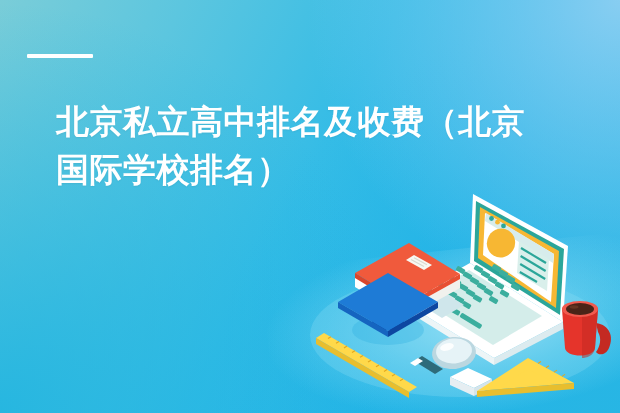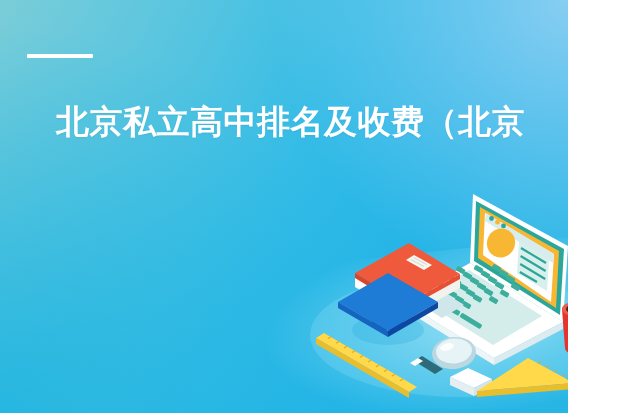--- a/index.html
+++ b/index.html
@@ -2,21 +2,21 @@
 <html><head>
 <meta charset="utf-8">
 <style>
   html, body {
     margin: 0;
     padding: 0;
     background: #ffffff;
   }
   #banner {
     position: relative;
-    width: 568px;
+    width: 620px;
     height: 413px;
     overflow: hidden;
     font-family: "Liberation Sans", "DejaVu Sans", sans-serif;
     background: linear-gradient(118deg, #7ACDD8 0%, #5CC6DF 22%, #35BCE6 48%, #23B4E8 70%, #22B3E6 100%);
   }
   
   #bg-wash {
     position: absolute;
     inset: 0;
     background:
@@ -77,20 +77,21 @@
 
 <div id="banner">
 
   <div id="bg-wash"></div>
   <div id="floor-glow"></div>
 
   <div id="rule-mark"></div>
 
   <div id="title-block">
     <div class="title-line">北京私立高中排名及收费（北京</div>
+    <div class="title-line">国际学校排名）</div>
   </div>
 
   <div id="art">
     <svg width="310" height="228" viewBox="0 0 310 228" xmlns="http://www.w3.org/2000/svg">
 
       <ellipse cx="150" cy="150" rx="150" ry="62" fill="#8FE0F4" opacity="0.28"></ellipse>
 
       <g>
 
         <polygon points="160,78 163,9 258,61 253,137" fill="#FFFFFF"></polygon>

